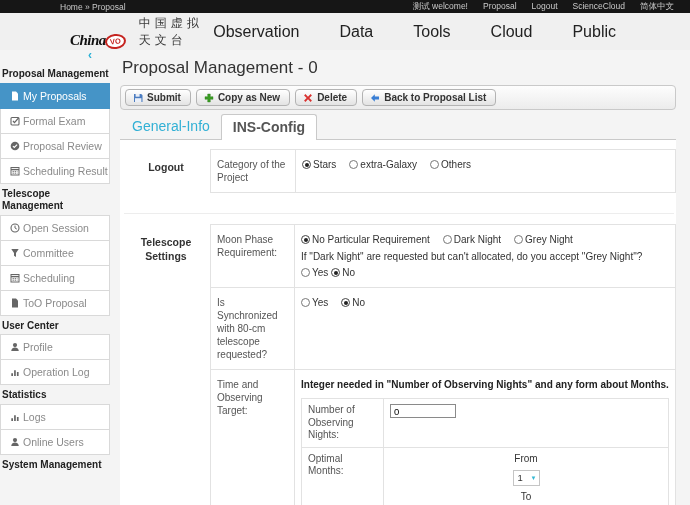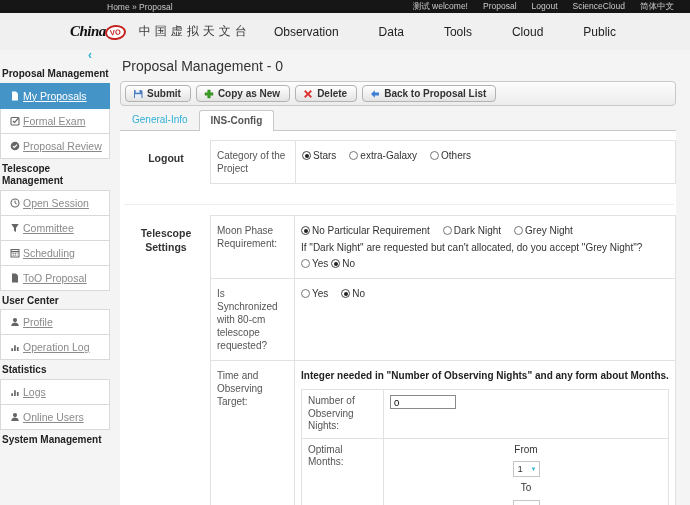--- a/index.html
+++ b/index.html
@@ -2,62 +2,62 @@
 <html><head>
 <meta charset="utf-8">
 <style>
   * { box-sizing: border-box; margin: 0; padding: 0; }
   html,body { width:690px; height:505px; overflow:hidden; }
   body { font-family:"Liberation Sans", sans-serif; background:#f4f4f4; color:#333; }
 
   
   .topbar { height:13px; background:#161616; color:#c9c9c9; font-size:8.5px;
             display:flex; align-items:center; padding:0 16px 0 60px; }
-  .topbar .crumb { cursor:pointer;margin-left:47px; }
+  .topbar .crumb { cursor:pointer; }
   .topbar .toplinks { margin-left:auto; display:flex; gap:15px; }
   .topbar .toplinks span { cursor:pointer; white-space:nowrap;text-align:center; }
 
   
   .header { height:37px; background:#f0f0f0; display:flex; align-items:center; }
   .logo { margin-left:70px; display:flex; align-items:flex-end; cursor:pointer; }
   .logo-china { font-family:"Liberation Serif", serif; font-style:italic; font-weight:bold;
                 font-size:15px; color:#111; letter-spacing:-0.5px; }
   .logo-vo { border:2px solid #c5231f; border-radius:50%; color:#c5231f; font-size:7.5px;
              font-weight:bold; padding:1px 3px; margin-left:-1px; transform:rotate(-6deg); background:#fff; }
   .logo-cn { margin-left:13px; font-size:12px; letter-spacing:4px; color:#3a3a3a; }
-  .mainnav { margin-left:auto; margin-right:74px; display:flex; gap:40px; font-size:12px; color:#222; }
+  .mainnav { margin-left:auto; margin-right:74px; display:flex; gap:40px; font-size:16px; color:#222; }
   .mainnav span { cursor:pointer; }
 
   
   .layout { display:flex; height:455px; }
   .sidebar { width:118px; flex-shrink:0; }
   .collapse { height:14px; text-align:right; padding-right:26px; color:#2ab0d5;
               font-weight:bold; font-size:12px; line-height:11px; cursor:pointer; }
   .sb-title { font-size:10px; font-weight:bold; color:#222; padding:4px 4px 3px 2px; line-height:1.25; }
   .sb-item { background:#fff; border:1px solid #d9d9d9; margin:-1px 8px 0 0; height:26px;
              display:flex; align-items:center; padding-left:9px; font-size:10.5px; color:#8a8a8a;
-             gap:3px; cursor:pointer; position:relative; z-index:0;text-decoration:underline; }
+             gap:3px; cursor:pointer; position:relative; z-index:0; }
   .sb-item .ic { width:10px; height:10px; color:#666; flex-shrink:0; }
   .sb-item.active { background:#4594c7; border-color:#4594c7; color:#fff; z-index:1; }
   .sb-item.active .ic { color:#fff; }
 
   .main { flex:1; min-width:0; padding:0 14px 0 2px; }
-  .page-title { font-size:14px; font-weight:400; color:#333; margin:8px 0 7px 2px; }
+  .page-title { font-size:17px; font-weight:400; color:#333; margin:8px 0 7px 2px; }
 
   
   .toolbar { border:1px solid #c9c9c9; border-radius:4px; background:linear-gradient(#fdfdfd,#ececec);
              padding:3px 4px; display:flex; gap:5px; }
   .tbtn { border:1px solid #b3b3b3; border-radius:4px; background:linear-gradient(#ffffff,#e3e3e3);
           font-size:10px; font-weight:bold; color:#333; padding:2px 9px 2px 7px;
           display:flex; align-items:center; gap:4px; cursor:pointer; white-space:nowrap; }
   .tbtn .ic { width:10px; height:10px; }
 
   
   .tabs { display:flex; align-items:flex-end; border-bottom:1px solid #c9c9c9; margin-top:4px; padding-left:1px; }
-  .tab { font-size:10px; padding:4px 11px 5px 11px; cursor:pointer; }
+  .tab { font-size:14px; padding:4px 11px 5px 11px; cursor:pointer; }
   .tab.link { color:#31b0d5; }
   .tab.active { background:#fff; border:1px solid #c9c9c9; border-bottom:none;
                 border-radius:3px 3px 0 0; font-weight:bold; color:#555; margin-bottom:-1px; }
 
   
   .panel { background:#fff; min-height:382px; padding:9px 0 0 2px; }
   .frow { display:flex; }
   .sec-label { width:88px; flex-shrink:0; text-align:center; font-size:10.5px; font-weight:bold;
                color:#333; padding-top:12px; line-height:1.3; }
   .sec-table { border-collapse:collapse; width:496px;padding-left:16px; }
@@ -191,20 +191,26 @@
       <svg class="ic">
           <use href="#i-checksq"></use>
         </svg>
       <span>Formal Exam</span>
     </div>
     <div class="sb-item">
       <svg class="ic">
           <use href="#i-checkcirc"></use>
         </svg>
       <span>Proposal Review</span>
+    </div>
+    <div class="sb-item">
+      <svg class="ic">
+          <use href="#i-cal"></use>
+        </svg>
+      <span>Scheduling Result</span>
     </div>
 
     <div class="sb-title" style="width:80px;">Telescope Management</div>
     <div class="sb-item">
       <svg class="ic">
           <use href="#i-clock"></use>
         </svg>
       <span>Open Session</span>
     </div>
     <div class="sb-item">

